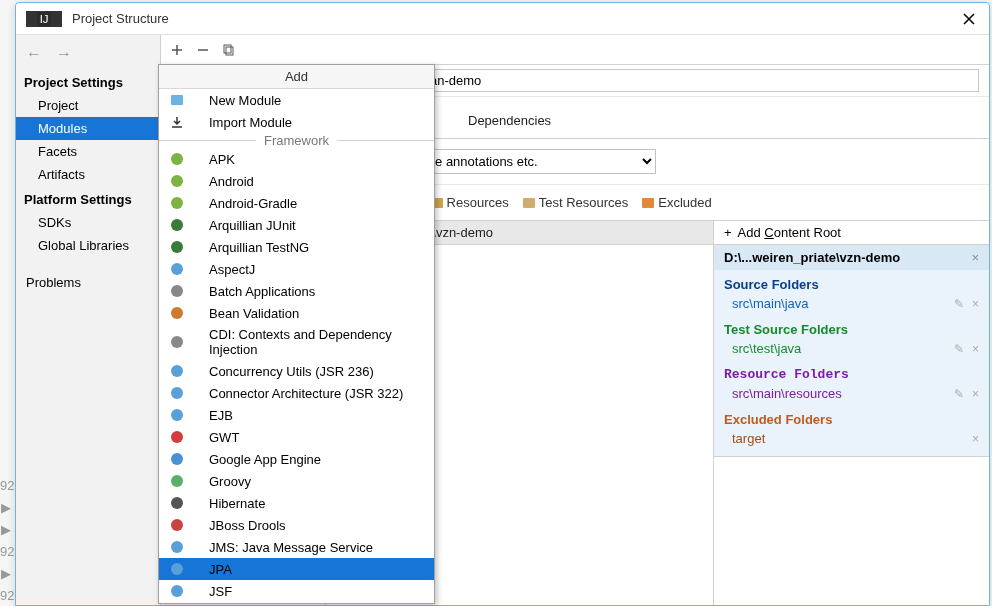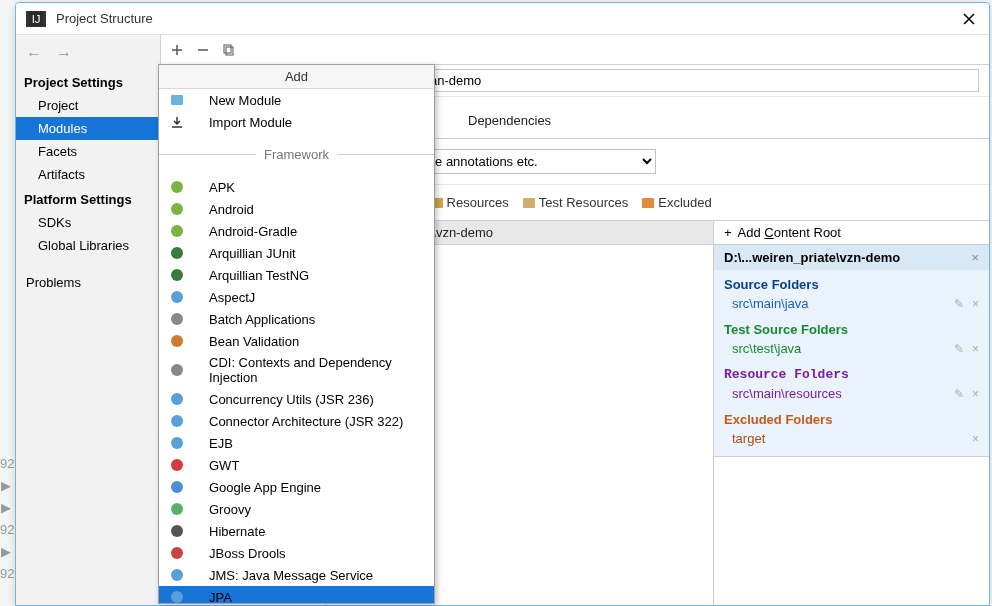--- a/index.html
+++ b/index.html
@@ -1,20 +1,20 @@
 <!DOCTYPE html>
 <html><head>
 <meta charset="utf-8">
 <style>
 * { box-sizing: border-box; margin: 0; padding: 0; font-family: "Segoe UI", Arial, sans-serif; font-size: 13px; }
 body { background: #f5f5f5; width: 992px; height: 606px; overflow: hidden; position: relative; }
 
 .window { position: absolute; left: 15px; top: 2px; width: 975px; height: 604px; background: #fff; border: 1px solid #6cb5e8; border-radius: 4px 4px 0 0; box-shadow: 0 2px 8px rgba(0,0,0,0.15); }
 .titlebar { height: 32px; display: flex; align-items: center; padding: 0 10px; border-bottom: 1px solid #e0e0e0; background: #fff; border-radius: 4px 4px 0 0; }
-.titlebar .icon { width: 20px; height: 16px; background: #333; display: inline-flex; align-items: center; justify-content: center; margin-right: 10px; }
+.titlebar .icon { width: 36px; height: 16px; background: #333; display: inline-flex; align-items: center; justify-content: center; margin-right: 10px; }
 .titlebar .icon svg { width: 14px; height: 14px; }
 .titlebar .title { flex: 1; color: #333; }
 .titlebar .close { width: 20px; height: 20px; display: flex; align-items: center; justify-content: center; cursor: pointer; color: #000; }
 
 .content { display: flex; height: calc(100% - 32px); }
 .sidebar { width: 145px; background: #f2f2f2; border-right: 1px solid #d0d0d0; padding-top: 6px; }
 .sidebar .nav-arrows { padding: 2px 10px 8px 10px; display: flex; gap: 14px; color: #999; }
 .sidebar .nav-arrows span { cursor: pointer; font-size: 16px; }
 .sidebar .section-header { font-weight: bold; padding: 6px 10px 4px 8px; color: #000; }
 .sidebar .item { padding: 4px 10px 4px 22px; cursor: pointer; color: #000; }
@@ -60,26 +60,26 @@
 .foldercol .entry .acts { display:flex; gap:8px; color:#aaa; }
 .foldercol .entry .acts span { cursor:pointer; }
 .foldercol .blank { flex:1; background:#fff; border-top:1px solid #d0d0d0; margin-top:6px; }
 
 
 .popup { position: absolute; left: 158px; top: 64px; width: 277px; height: 540px; background: #fff; border: 1px solid #a0a0a0; box-shadow: 2px 2px 6px rgba(0,0,0,0.25); z-index: 50; overflow:hidden; }
 .popup .hdr { text-align: center; padding: 4px 0; border-bottom: 1px solid #d8d8d8; color:#333; background:#f6f6f6; font-weight:normal; }
 .popup .mi { display: flex; align-items: center; gap: 24px; padding: 3px 10px; cursor: pointer; color:#000; }
 .popup .mi.selected { background: #1675d6; color:#000000; }
 .popup .mi .ic { width:16px; height:16px; display:inline-flex; align-items:center; justify-content:center; flex-shrink:0; }
-.popup .sep { display:flex; align-items:center; margin: 14px 0; color:#777; font-size:12px; }
+.popup .sep { display:flex; align-items:center; margin: 0 0; color:#777; font-size:12px; }
 .popup .sep::before, .popup .sep::after { content:""; flex:1; height:1px; background:#d0d0d0; }
 .popup .sep span { padding: 0 8px; }
 
 
-.gutter { position:absolute; left:0; top:453px; width:15px; font-size:10px; color:#999; line-height:22px; text-align:right; padding-right:4px; }
+.gutter { position:absolute; left:0; top:475px; width:15px; font-size:10px; color:#999; line-height:22px; text-align:right; padding-right:4px; }
 .gutter .g { height:22px; }
 
 
 .sq { width:12px; height:10px; display:inline-block; border-radius:1px; }
 .sq.blue{background:#6bb3e0;} .sq.green{background:#5ab56a;} .sq.gold{background:#d0a54a;} .sq.tgold{background:#cfae6b;} .sq.orange{background:#e28a3a;}
 .pencil{font-size:12px;} .cross{font-size:12px;}
 </style>
 </head>
 <body>
 

